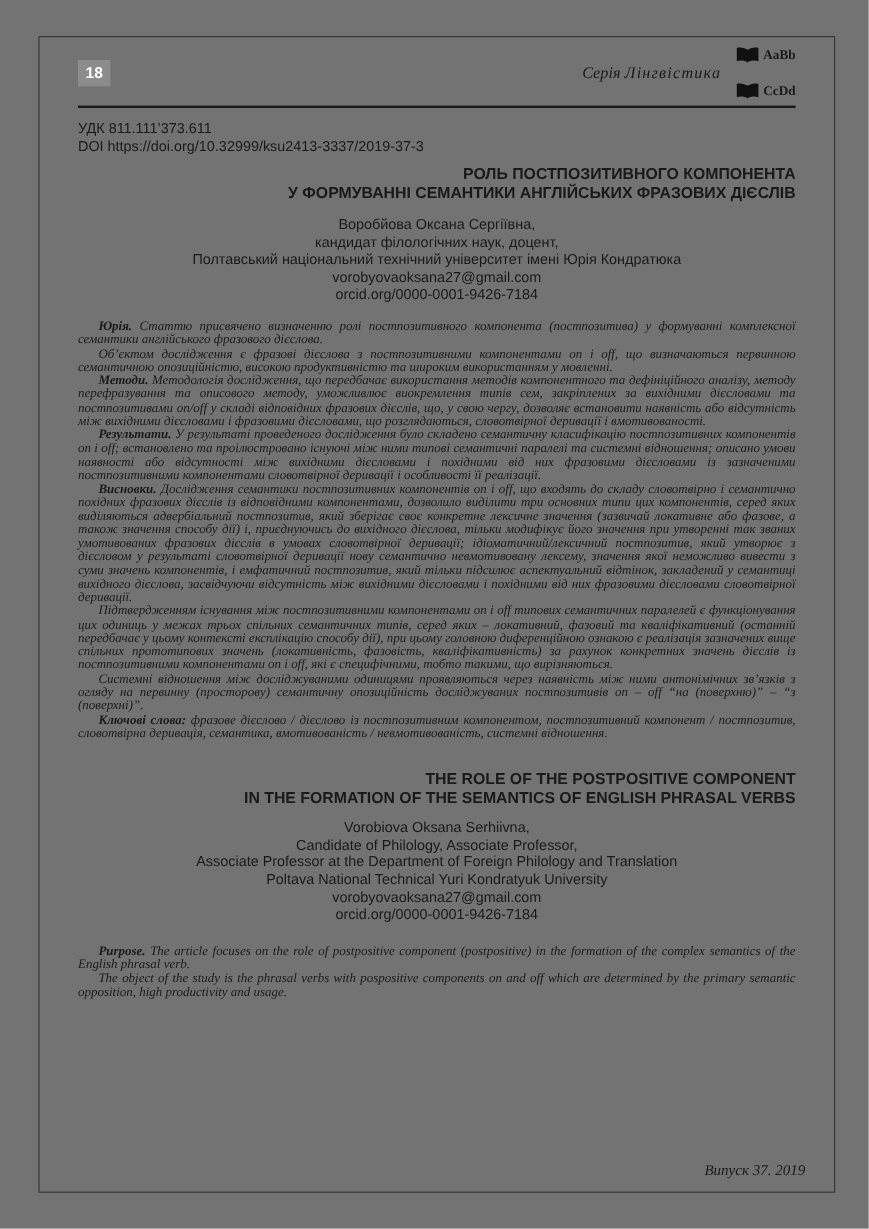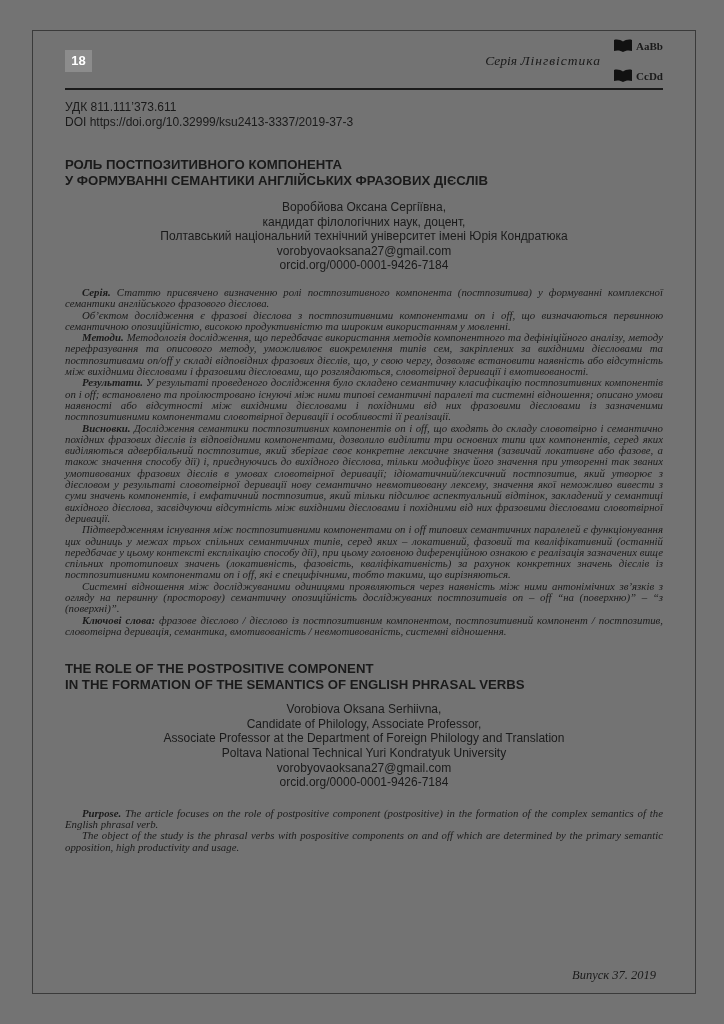--- a/index.html
+++ b/index.html
@@ -34,21 +34,21 @@
     white-space:nowrap;
   }
   .series .sname{letter-spacing:1px;font-style:italic;}
   .logo{display:flex;flex-direction:column;gap:16px;flex:0 0 auto;}
   .logo-row{display:flex;align-items:center;gap:3px;
     font:700 11px/13px "Liberation Serif",serif;}
   
   .meta{margin-top:10px;font:12px/14.5px "Liberation Sans",sans-serif;}
   
   .title{
-    margin:28px 0 0;text-align:left;
+    margin:8px 0 0;text-align:right;
     font:700 13.2px/15.5px "Liberation Sans",sans-serif;
   }
   .title-en{margin-top:24px;}
   
   .authors{
     margin-top:12px;text-align:center;
     font:12px/14.6px "Liberation Sans",sans-serif;
   }
   .authors-en{margin-top:10px;}
   .authors .it{}
@@ -56,21 +56,21 @@
   .abstract{margin-top:14px;}
   .abstract-en{margin-top:18px;}
   .abs{
     margin:0;
     font:italic 10.8px/11.3px "Liberation Serif",serif;
     text-align:justify;text-indent:17px;
   }
   .lead{font-weight:700;}
   
   .footer{
-    position:absolute;right:39px;bottom:10px;
+    position:absolute;right:24px;bottom:10px;
     font:italic 12.5px "Liberation Serif",serif;
   }
 </style>
 </head>
 <body>
 
 <div class="sheet">
   <div class="frame">
 
     <div class="pagehead">
@@ -101,21 +101,21 @@
 
     <div class="authors">
       <div>Воробйова Оксана Сергіївна,</div>
       <div>кандидат філологічних наук, доцент,</div>
       <div class="it">Полтавський національний технічний університет імені Юрія Кондратюка</div>
       <div>vorobyovaoksana27@gmail.com</div>
       <div>orcid.org/0000-0001-9426-7184</div>
     </div>
 
     <div class="abstract">
-      <p class="abs"><b class="lead">Серія. </b><span>Статтю присвячено визначенню ролі постпозитивного компонента (постпозитива) у формуванні комплексної семантики англійського фразового дієслова.</span></p>
+      <p class="abs"><b class="lead">Юрія. </b><span>Статтю присвячено визначенню ролі постпозитивного компонента (постпозитива) у формуванні комплексної семантики англійського фразового дієслова.</span></p>
       <p class="abs"><b class="lead"></b><span>Об’єктом дослідження є фразові дієслова з постпозитивними компонентами on і off, що визначаються первинною семантичною опозиційністю, високою продуктивністю та широким використанням у мовленні.</span></p>
       <p class="abs"><b class="lead">Методи. </b><span>Методологія дослідження, що передбачає використання методів компонентного та дефініційного аналізу, методу перефразування та описового методу, уможливлює виокремлення типів сем, закріплених за вихідними дієсловами та постпозитивами on/off у складі відповідних фразових дієслів, що, у свою чергу, дозволяє встановити наявність або відсутність між вихідними дієсловами і фразовими дієсловами, що розглядаються, словотвірної деривації і вмотивованості.</span></p>
       <p class="abs"><b class="lead">Результати. </b><span>У результаті проведеного дослідження було складено семантичну класифікацію постпозитивних компонентів on і off; встановлено та проілюстровано існуючі між ними типові семантичні паралелі та системні відношення; описано умови наявності або відсутності між вихідними дієсловами і похідними від них фразовими дієсловами із зазначеними постпозитивними компонентами словотвірної деривації і особливості її реалізації.</span></p>
       <p class="abs"><b class="lead">Висновки. </b><span>Дослідження семантики постпозитивних компонентів on і off, що входять до складу словотвірно і семантично похідних фразових дієслів із відповідними компонентами, дозволило виділити три основних типи цих компонентів, серед яких виділяються адвербіальний постпозитив, який зберігає своє конкретне лексичне значення (зазвичай локативне або фазове, а також значення способу дії) і, приєднуючись до вихідного дієслова, тільки модифікує його значення при утворенні так званих умотивованих фразових дієслів в умовах словотвірної деривації; ідіоматичний/лексичний постпозитив, який утворює з дієсловом у результаті словотвірної деривації нову семантично невмотивовану лексему, значення якої неможливо вивести з суми значень компонентів, і емфатичний постпозитив, який тільки підсилює аспектуальний відтінок, закладений у семантиці вихідного дієслова, засвідчуючи відсутність між вихідними дієсловами і похідними від них фразовими дієсловами словотвірної деривації.</span></p>
       <p class="abs"><b class="lead"></b><span>Підтвердженням існування між постпозитивними компонентами on і off типових семантичних паралелей є функціонування цих одиниць у межах трьох спільних семантичних типів, серед яких – локативний, фазовий та кваліфікативний (останній передбачає у цьому контексті експлікацію способу дії), при цьому головною диференційною ознакою є реалізація зазначених вище спільних прототипових значень (локативність, фазовість, кваліфікативність) за рахунок конкретних значень дієслів із постпозитивними компонентами on і off, які є специфічними, тобто такими, що вирізняються.</span></p>
       <p class="abs"><b class="lead"></b><span>Системні відношення між досліджуваними одиницями проявляються через наявність між ними антонімічних зв’язків з огляду на первинну (просторову) семантичну опозиційність досліджуваних постпозитивів on – off “на (поверхню)” – “з (поверхні)”.</span></p>
       <p class="abs"><b class="lead">Ключові слова: </b><span>фразове дієслово / дієслово із постпозитивним компонентом, постпозитивний компонент / постпозитив, словотвірна деривація, семантика, вмотивованість / невмотивованість, системні відношення.</span></p>
     </div>
 
     <h2 class="title title-en"><span>THE ROLE OF THE POSTPOSITIVE COMPONENT</span><br><span>IN THE FORMATION OF THE SEMANTICS OF ENGLISH PHRASAL VERBS</span></h2>

